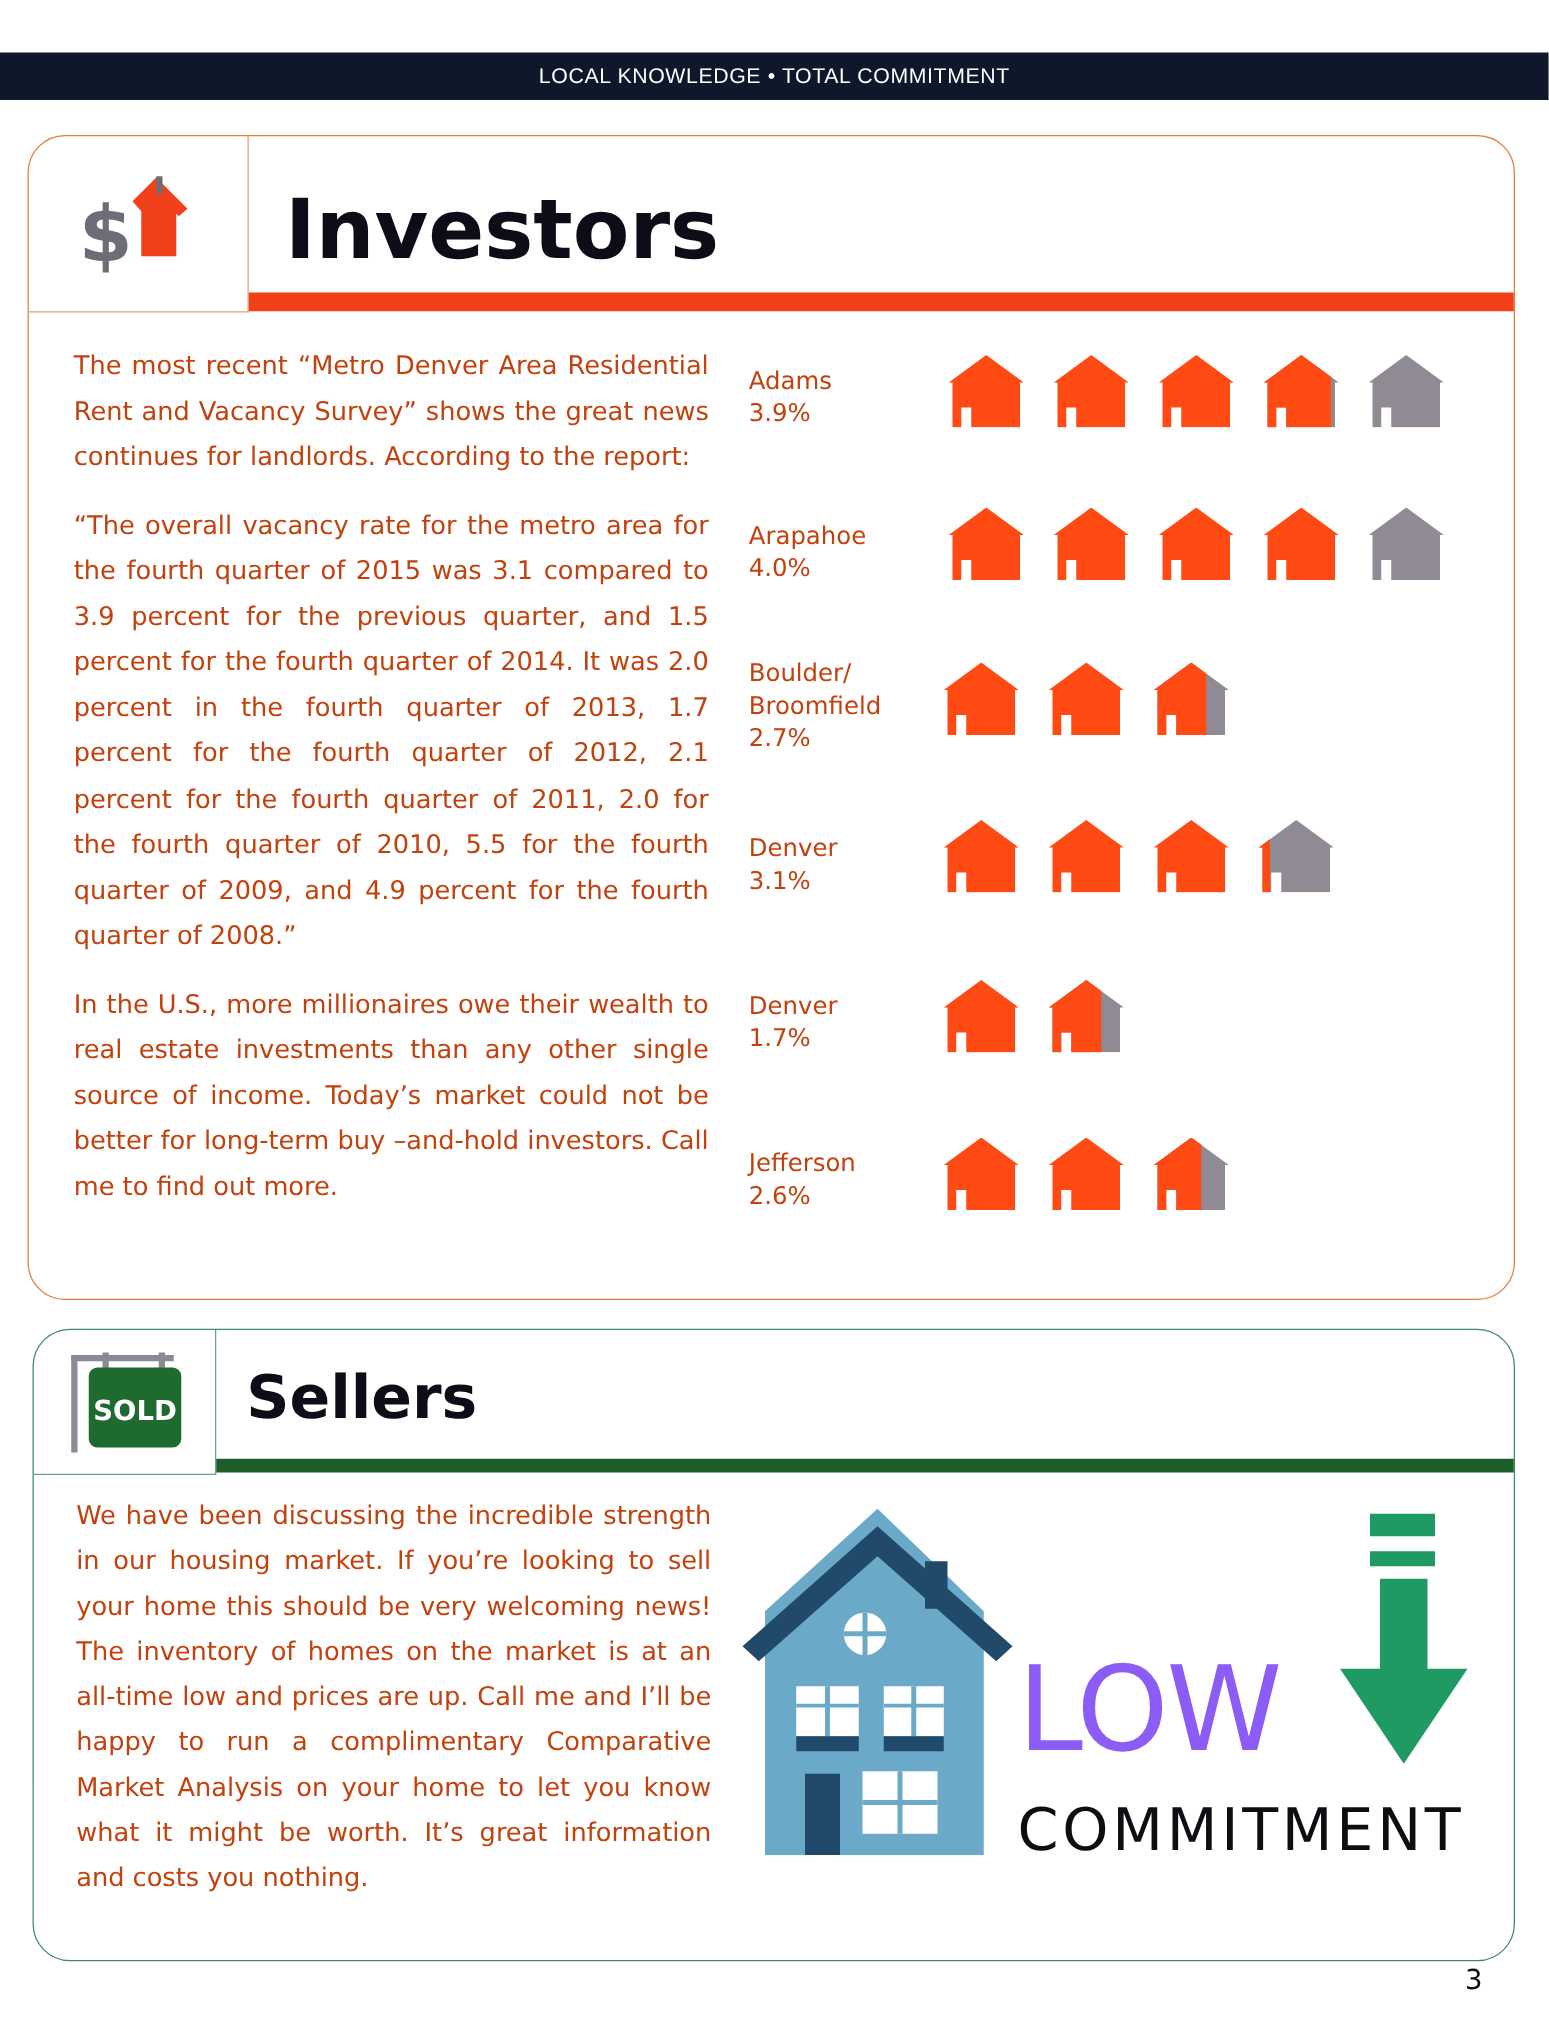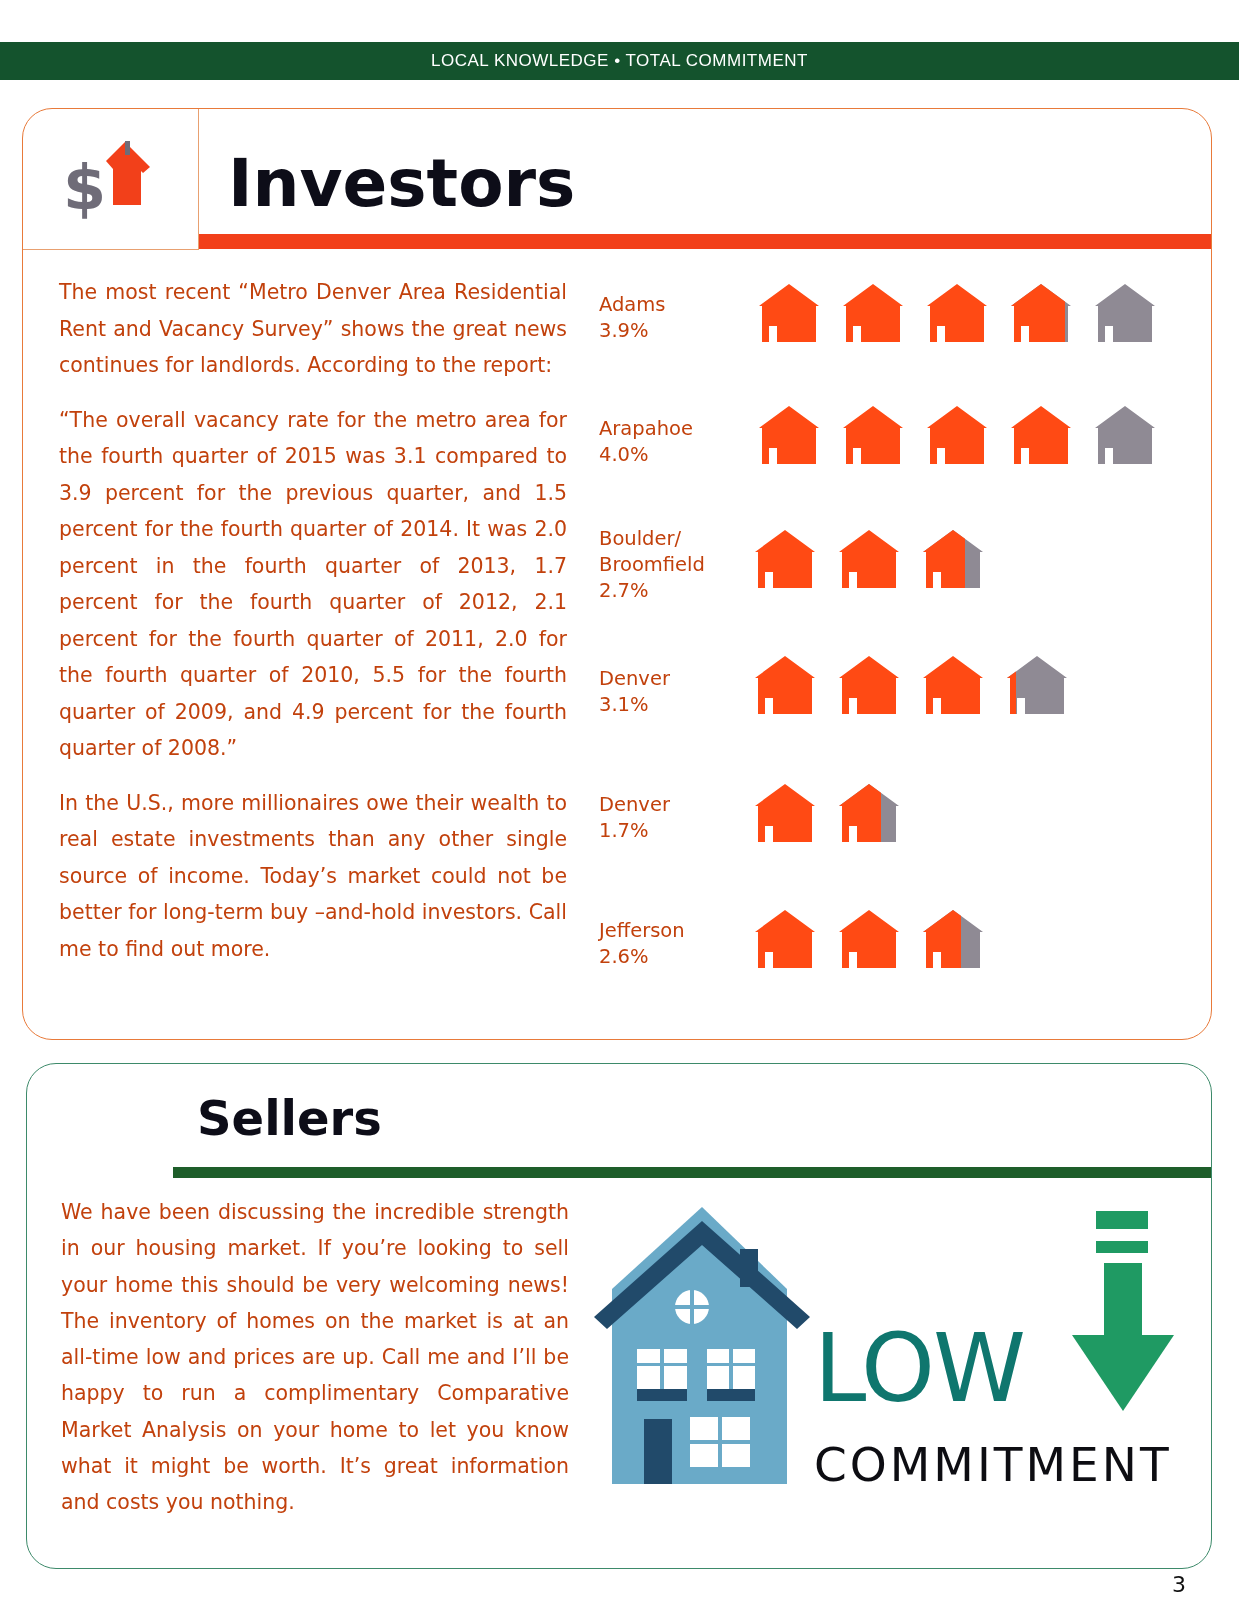--- a/index.html
+++ b/index.html
@@ -2,21 +2,21 @@
 <html><head>
 <meta charset="utf-8">
 <style>
   html, body { margin:0; padding:0; }
   body {
     width:1239px; height:1614px; background:#ffffff; position:relative; overflow:hidden;
     font-family: "DejaVu Sans", sans-serif; color:#1a1a22;
   }
   .topbar {
     position:absolute; left:0; top:42px; width:1239px; height:38px;
-    background:#14532d; color:#ffffff; text-align:center;
+    background:#0f172a; color:#ffffff; text-align:center;
     font-family:"Liberation Sans", sans-serif; font-size:17px; letter-spacing:0.5px;
     line-height:38px;
   }
   .card {
     position:absolute; background:#fff; border-radius:30px 30px 30px 30px;
   }
   .card.investors { left:22px; top:108px; width:1188px; height:930px; border:1.5px solid #e87a3a; }
   .card.sellers { left:26px; top:1063px; width:1184px; height:504px; border:1.5px solid #3d8a6a; }
 
   .iconbox { position:absolute; left:0; top:0; width:175px; height:140px; border-right:1.5px solid #e8a070; border-bottom:1.5px solid #e8a070; }
@@ -43,21 +43,21 @@
   .chart { position:absolute; left:576px; top:155px; width:590px; }
   .row { position:absolute; left:0; width:590px; height:90px; }
   .row .label { position:absolute; left:0; font-weight:normal; font-size:19.5px; line-height:26px; color:#c2410c; }
   .houses { position:absolute; display:flex; gap:24px; }
   .house { width:60px; height:58px; position:relative; }
   .house svg { display:block; }
 
   .page-num { position:absolute; left:1172px; top:1572px; font-size:22px; color:#111; }
 
   .low-graphic { position:absolute; left:565px; top:115px; width:600px; height:340px; }
-  .low-word { position:absolute; left:222px; top:140px; font-family:"DejaVu Sans", sans-serif; font-size:94px; font-weight:normal; letter-spacing:-2px; color:#0f766e; line-height:100px; }
+  .low-word { position:absolute; left:222px; top:140px; font-family:"DejaVu Sans", sans-serif; font-size:94px; font-weight:normal; letter-spacing:-2px; color:#8b5cf6; line-height:100px; }
   .inv-word { position:absolute; left:222px; top:258px; font-family:"DejaVu Sans", sans-serif; font-size:47px; letter-spacing:3px; color:#0d0d12; }
 </style>
 </head>
 <body>
 
 <div class="topbar">LOCAL KNOWLEDGE • TOTAL COMMITMENT</div>
 
 <section class="card investors">
   <div class="iconbox">
     <svg width="175" height="140" viewBox="0 0 175 140">
@@ -250,20 +250,30 @@
               <rect width="60" height="58" fill="#8f8a94" clip-path="url(#h1)"></rect>
               <rect width="38" height="58" fill="#ff4a14" clip-path="url(#h1)"></rect>
             </svg>
           </div>
       </div>
     </div>
   </div>
 </section>
 
 <section class="card sellers">
+  <div class="iconbox">
+    <svg width="145" height="115" viewBox="0 0 145 115">
+      <rect x="30" y="20" width="5" height="78" fill="#8a8a96"></rect>
+      <rect x="30" y="20" width="82" height="5" fill="#8a8a96"></rect>
+      <rect x="55" y="18" width="5" height="16" fill="#8a8a96"></rect>
+      <rect x="100" y="18" width="5" height="16" fill="#8a8a96"></rect>
+      <rect x="44" y="30" width="74" height="64" rx="7" fill="#1f6a2e"></rect>
+      <text x="81" y="72" text-anchor="middle" font-family="DejaVu Sans, sans-serif" font-weight="bold" font-size="22" fill="#ffffff">SOLD</text>
+    </svg>
+  </div>
   <h1 class="section-title" style="margin:0">Sellers</h1>
   <div class="rule"></div>
 
   <div class="body-text">
     <p>We have been discussing the incredible strength in our housing market. If you’re looking to sell your home this should be very welcoming news! The inventory of homes on the market is at an all-time low and prices are up. Call me and I’ll be happy to run a complimentary Comparative Market Analysis on your home to let you know what it might be worth. It’s great information and costs you nothing.</p>
   </div>
 
   <div class="low-graphic">
     <svg width="220" height="340" viewBox="0 0 220 340" style="position:absolute;left:0;top:0">
 

